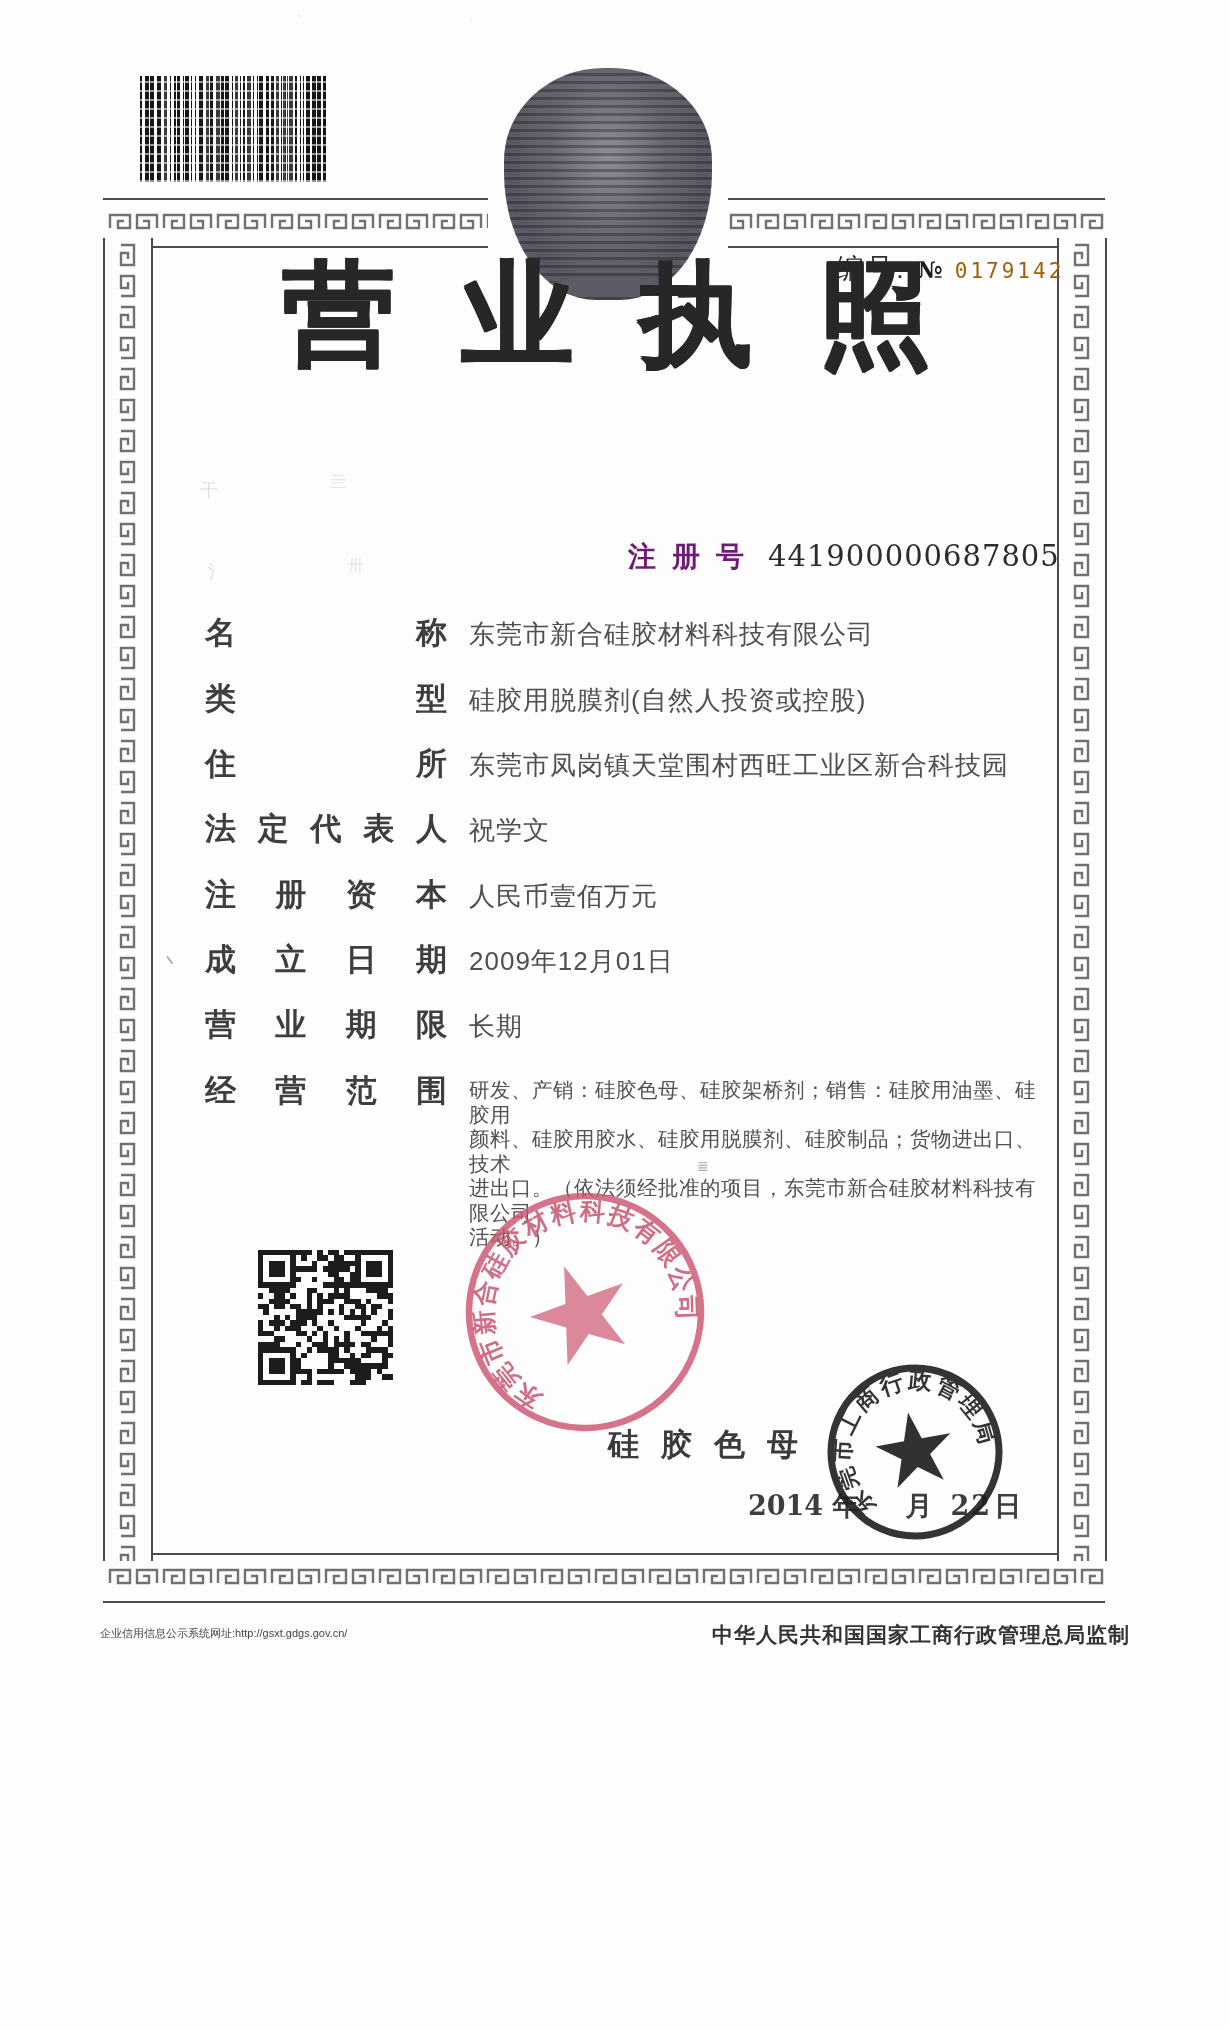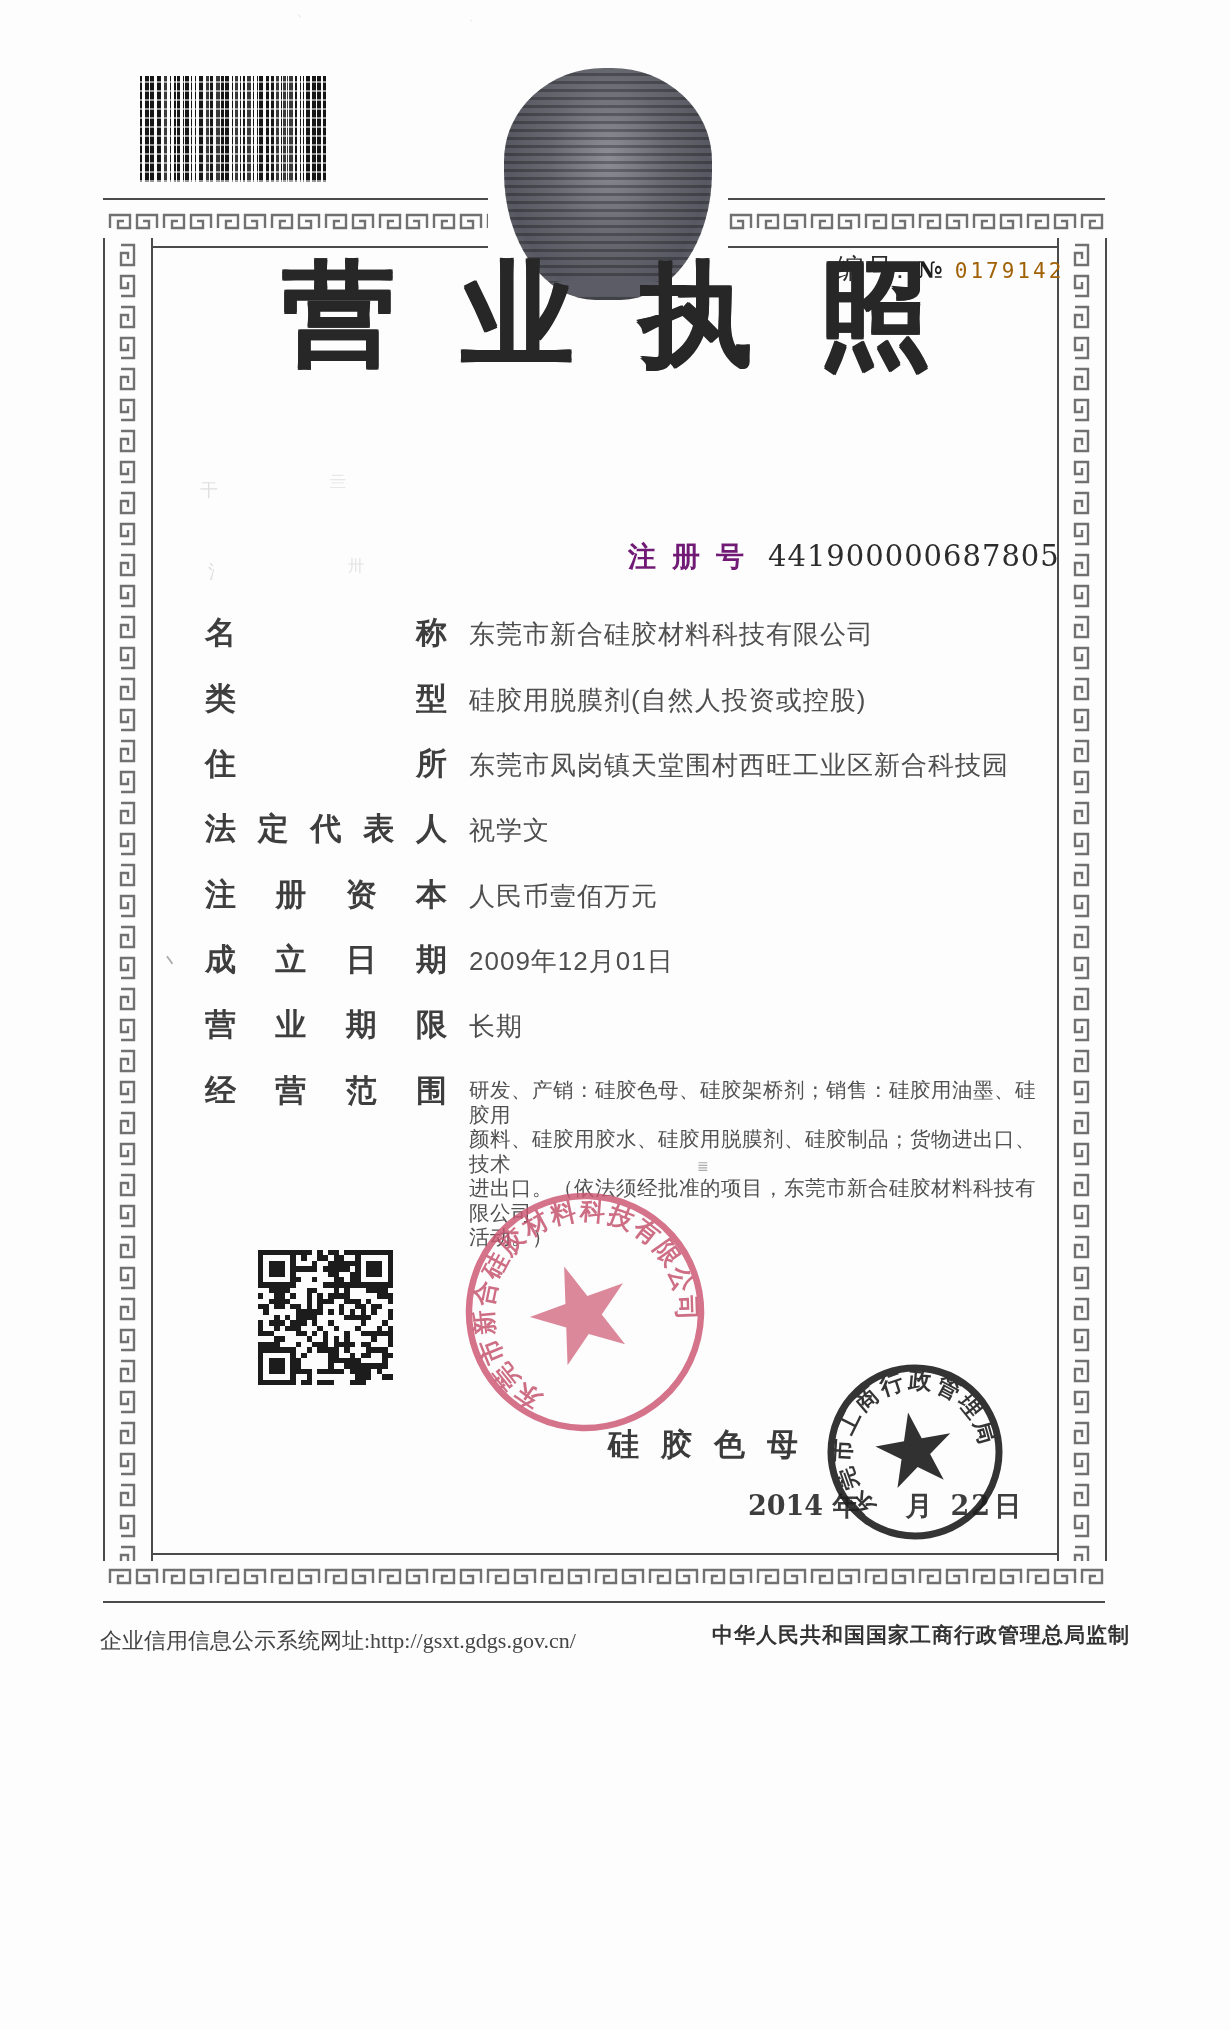--- a/index.html
+++ b/index.html
@@ -71,22 +71,22 @@
 
   
   #registrar{left:608px;top:1424px;font-size:31px;font-weight:700;letter-spacing:22px;color:#3b3b3b;z-index:4;}
   #dateline{left:748px;top:1488px;font-size:27px;color:#3d3d3d;z-index:4;font-weight:600;
      font-family:"DejaVu Serif",serif;display:flex;align-items:baseline;}
   #dateline .m{margin-left:46px;}
   #dateline .d{margin-left:18px;letter-spacing:2px;}
   #dateline .du{margin-left:2px;}
 
   
-  #footer-left{left:100px;top:1626px;font-size:22px;color:#454545;z-index:3;
-     font-family:Liberation Serif, serif;letter-spacing:0;}
+  #footer-left{left:100px;top:1626px;font-size:11px;color:#454545;z-index:3;
+     font-family:Liberation Sans, sans-serif;letter-spacing:0;}
   #footer-right{left:712px;top:1621px;font-size:21px;font-weight:700;color:#333;z-index:3;letter-spacing:1px;}
 
   .artifact{position:absolute;color:#6a6a6a;z-index:2;pointer-events:none;}
 </style>
 </head>
 <body>
 
 <div id="page">
 
   <div class="strip strip-h abs" id="strip-top" style="left:103px;top:198px;width:994px;height:40px;">

